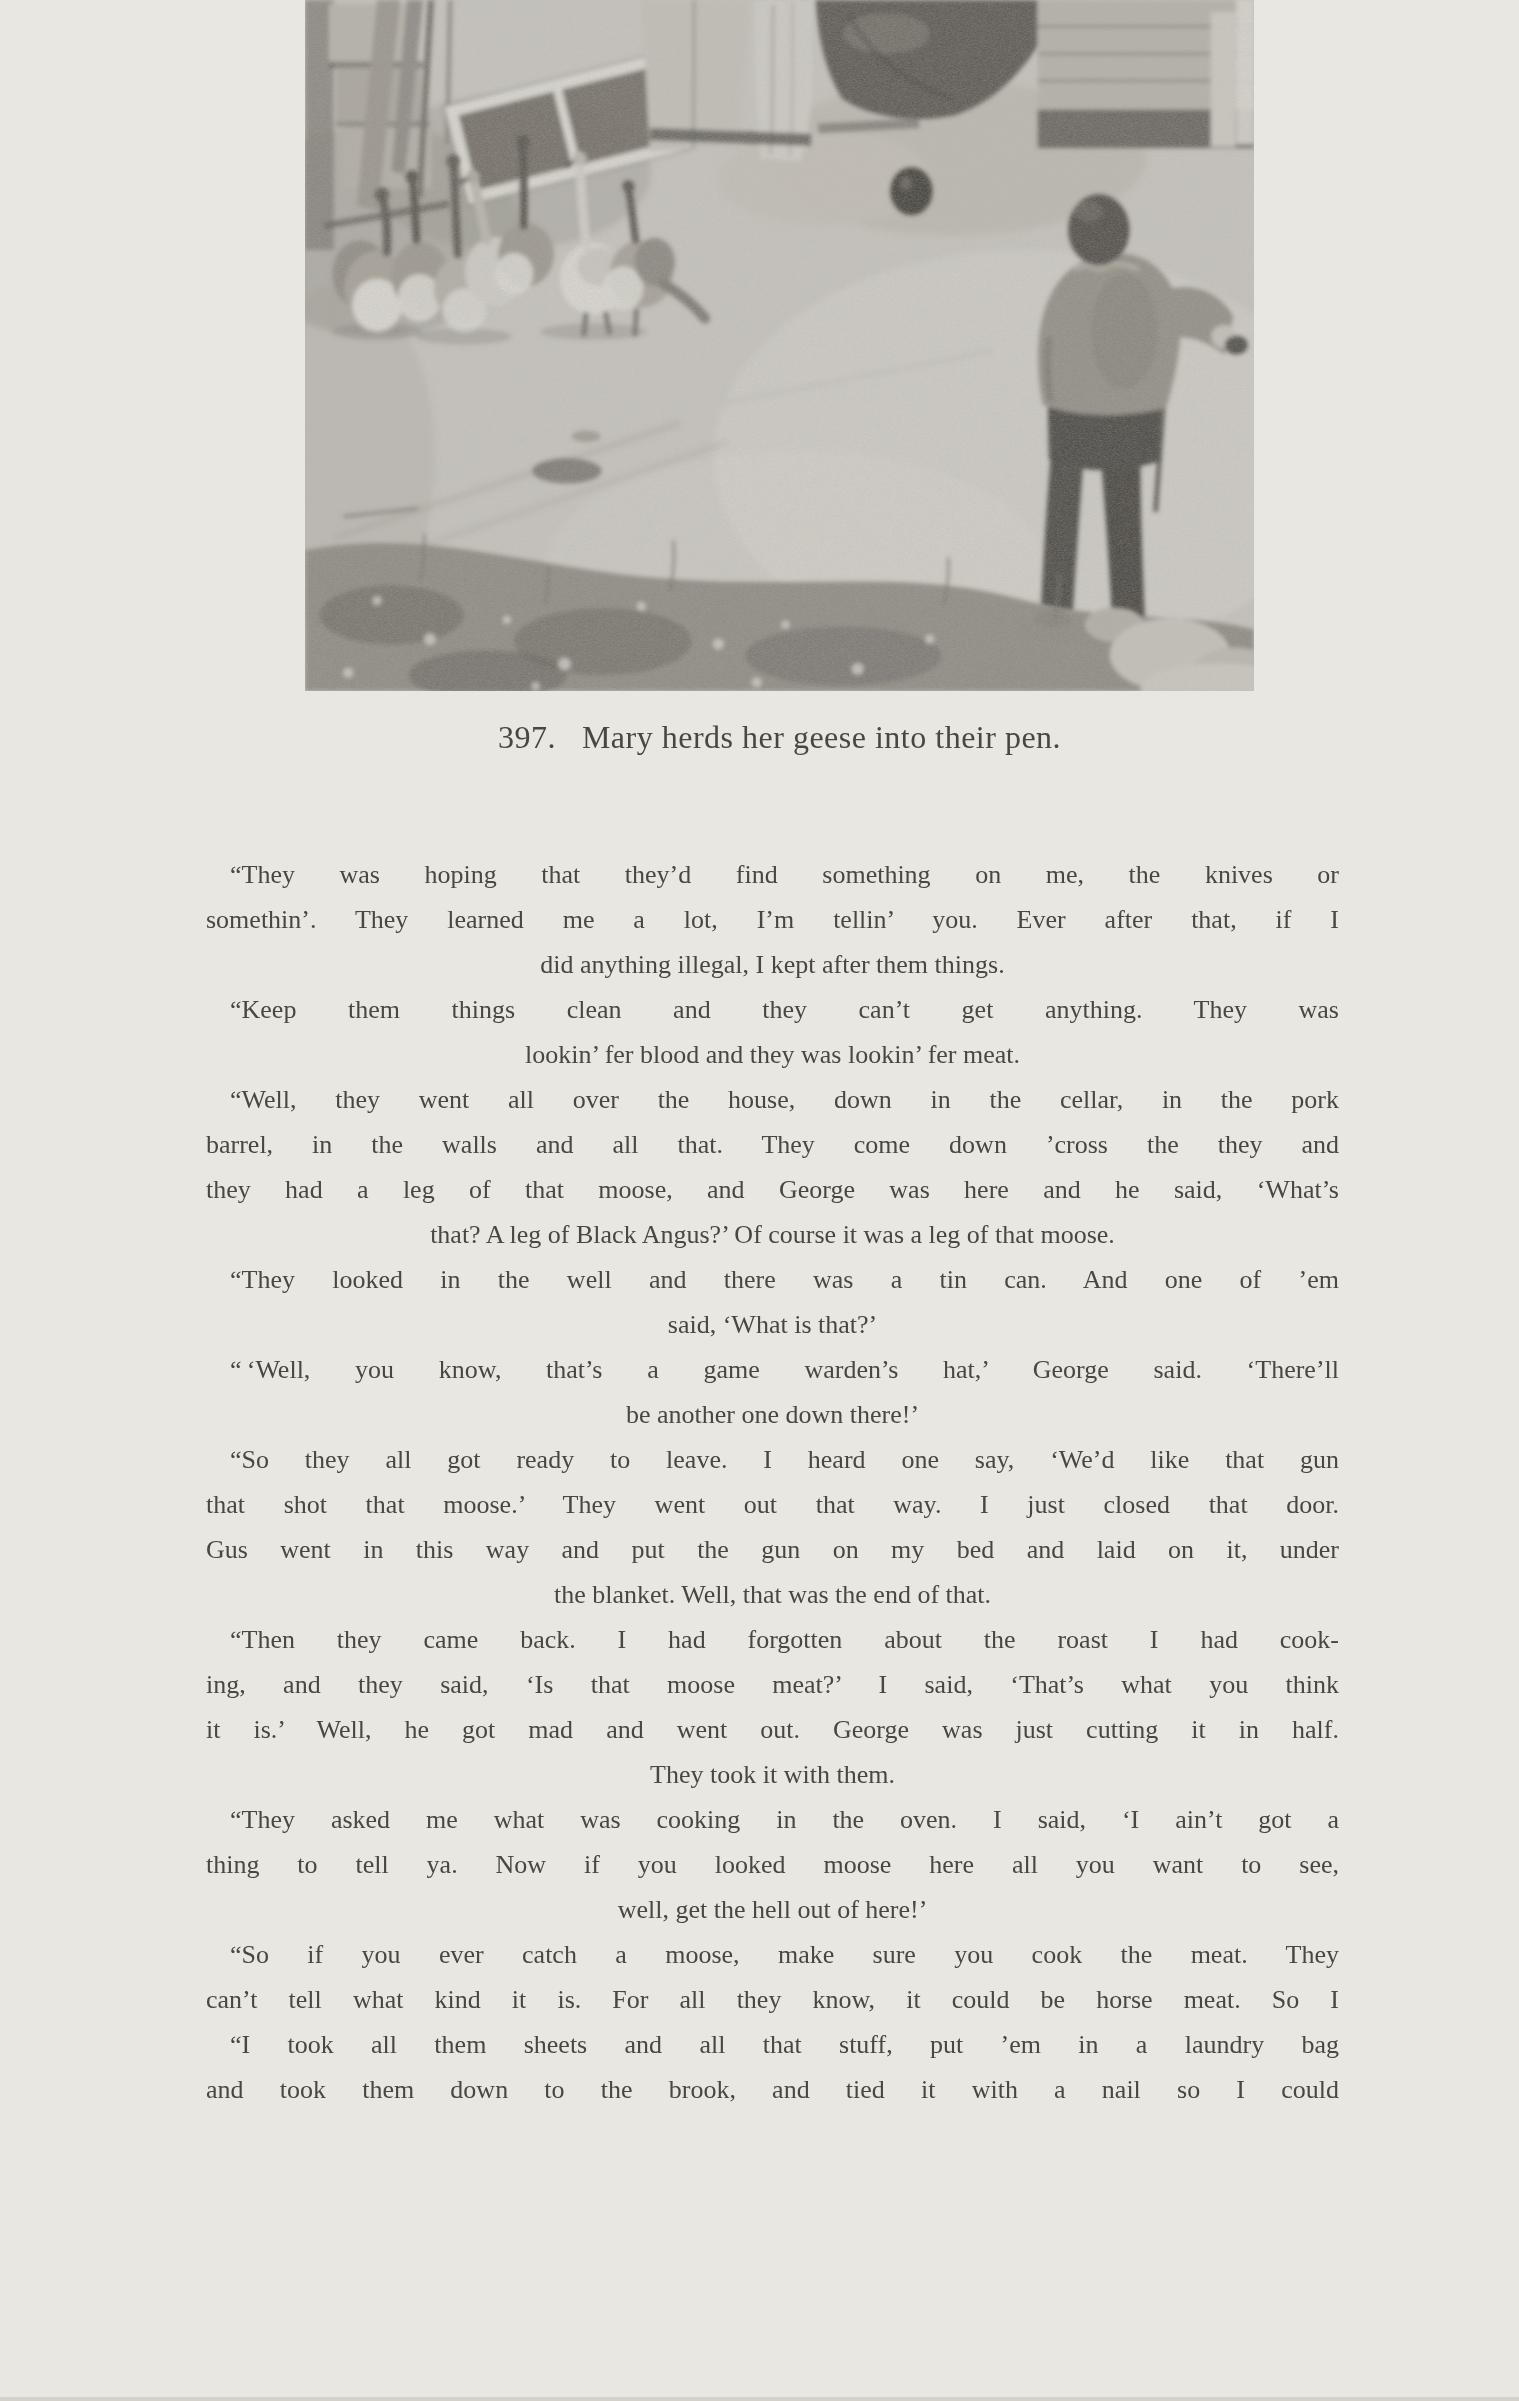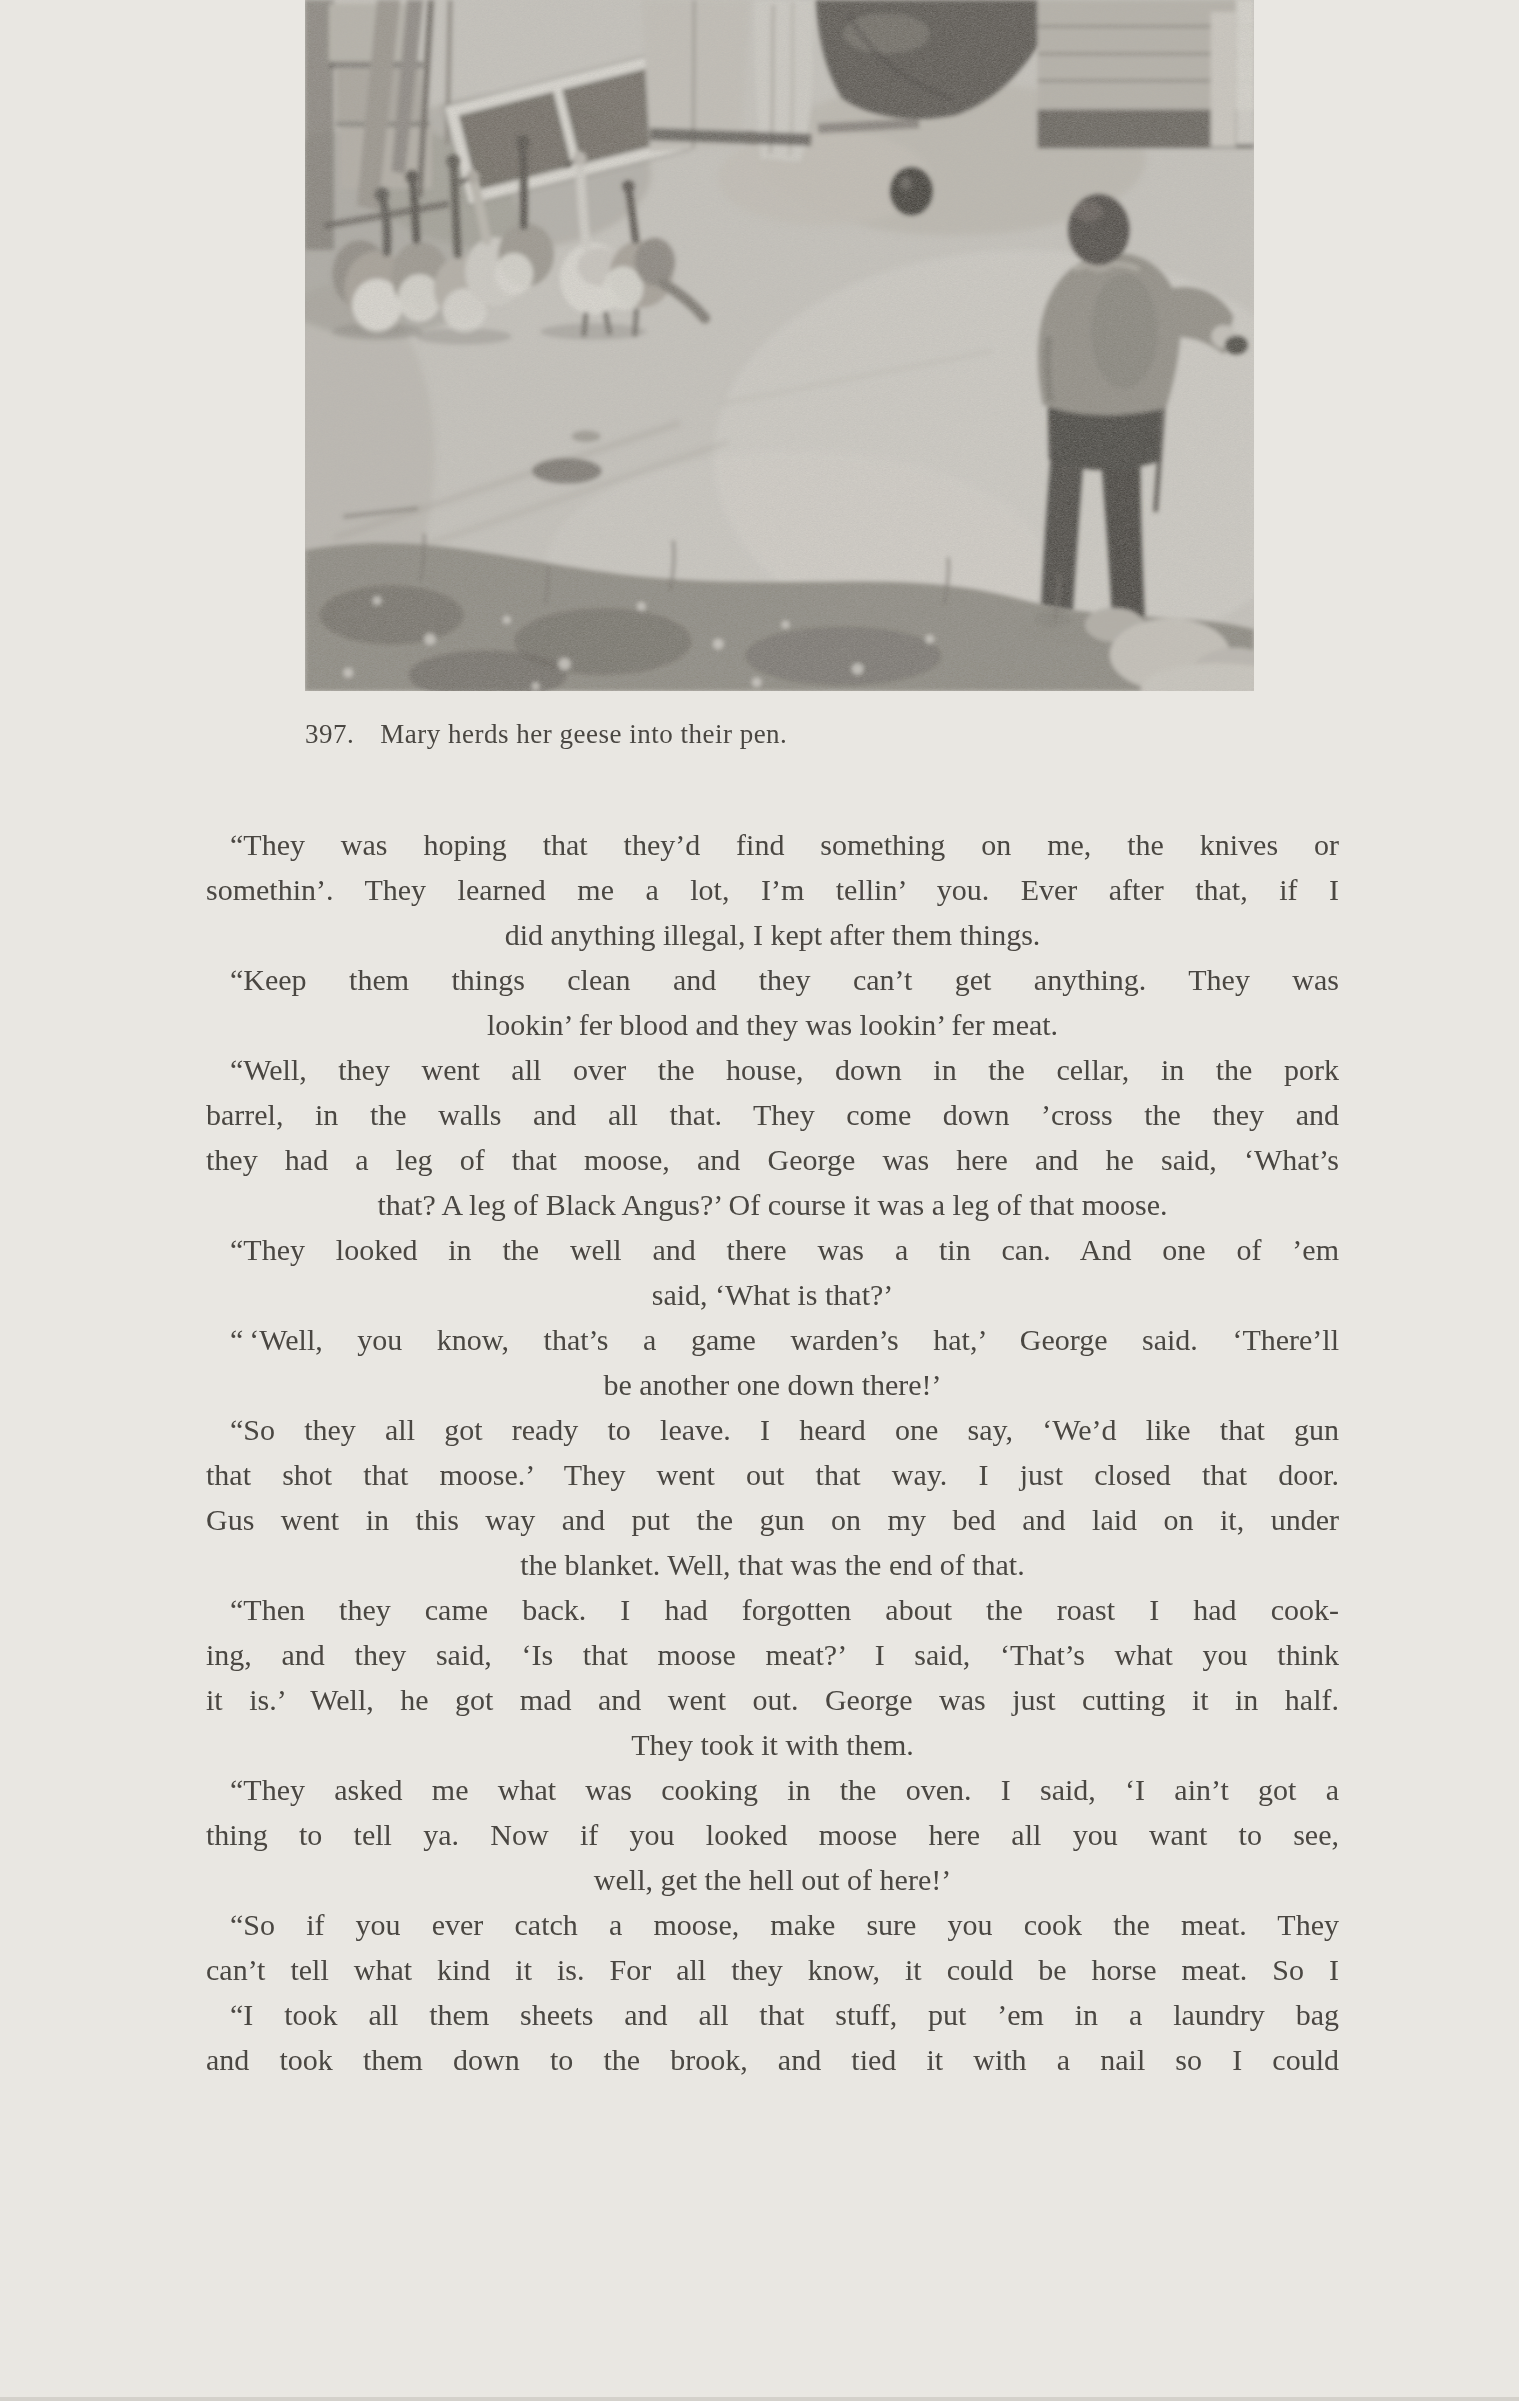--- a/index.html
+++ b/index.html
@@ -9,27 +9,27 @@
     font-family:"Liberation Serif", serif;
   }
   .page{position:absolute;inset:0;}
   .photo-frame{
     position:absolute;left:305px;top:0;width:949px;height:691px;
     overflow:hidden;
   }
   .photo-frame svg{display:block;width:100%;height:100%;}
   .caption{
     position:absolute;left:305px;top:719px;width:949px;
-    text-align:left;font-size:27px;color:var(--ink,#4a4742);
+    text-align:center;font-size:32px;color:var(--ink,#4a4742);
     letter-spacing:0.5px;white-space:nowrap;
   }
   .caption .cap-num{margin-right:26px;}
   .body-text{
-    position:absolute;left:206px;top:822px;width:1133px;
-    font-size:30px;color:var(--ink,#4a4742);
+    position:absolute;left:206px;top:852px;width:1133px;
+    font-size:26px;color:var(--ink,#4a4742);
     text-rendering:optimizeLegibility;
   }
   .line{
     height:45px;line-height:45px;overflow:hidden;
     text-align:justify;white-space:normal;
   }
   
   .line.j::after{content:"";display:inline-block;width:100%;height:0;vertical-align:top;}
   .line.l{text-align:center;}
   .line.ind{text-indent:24px;}

